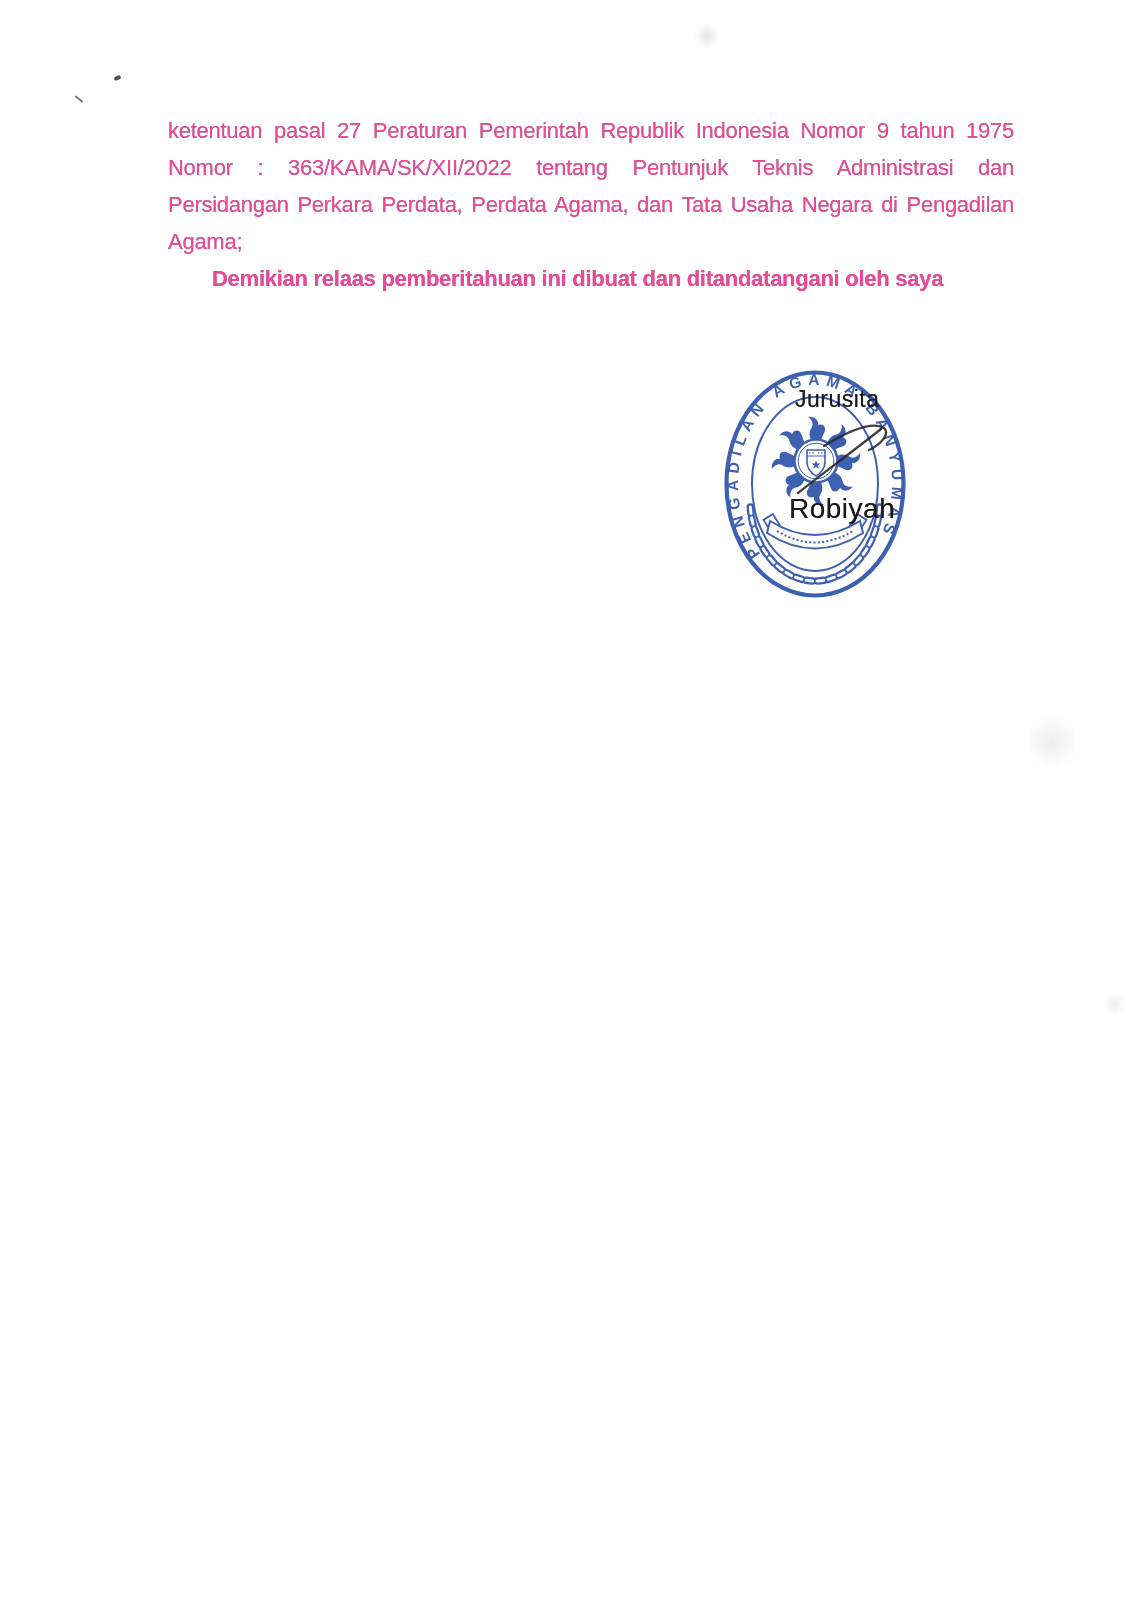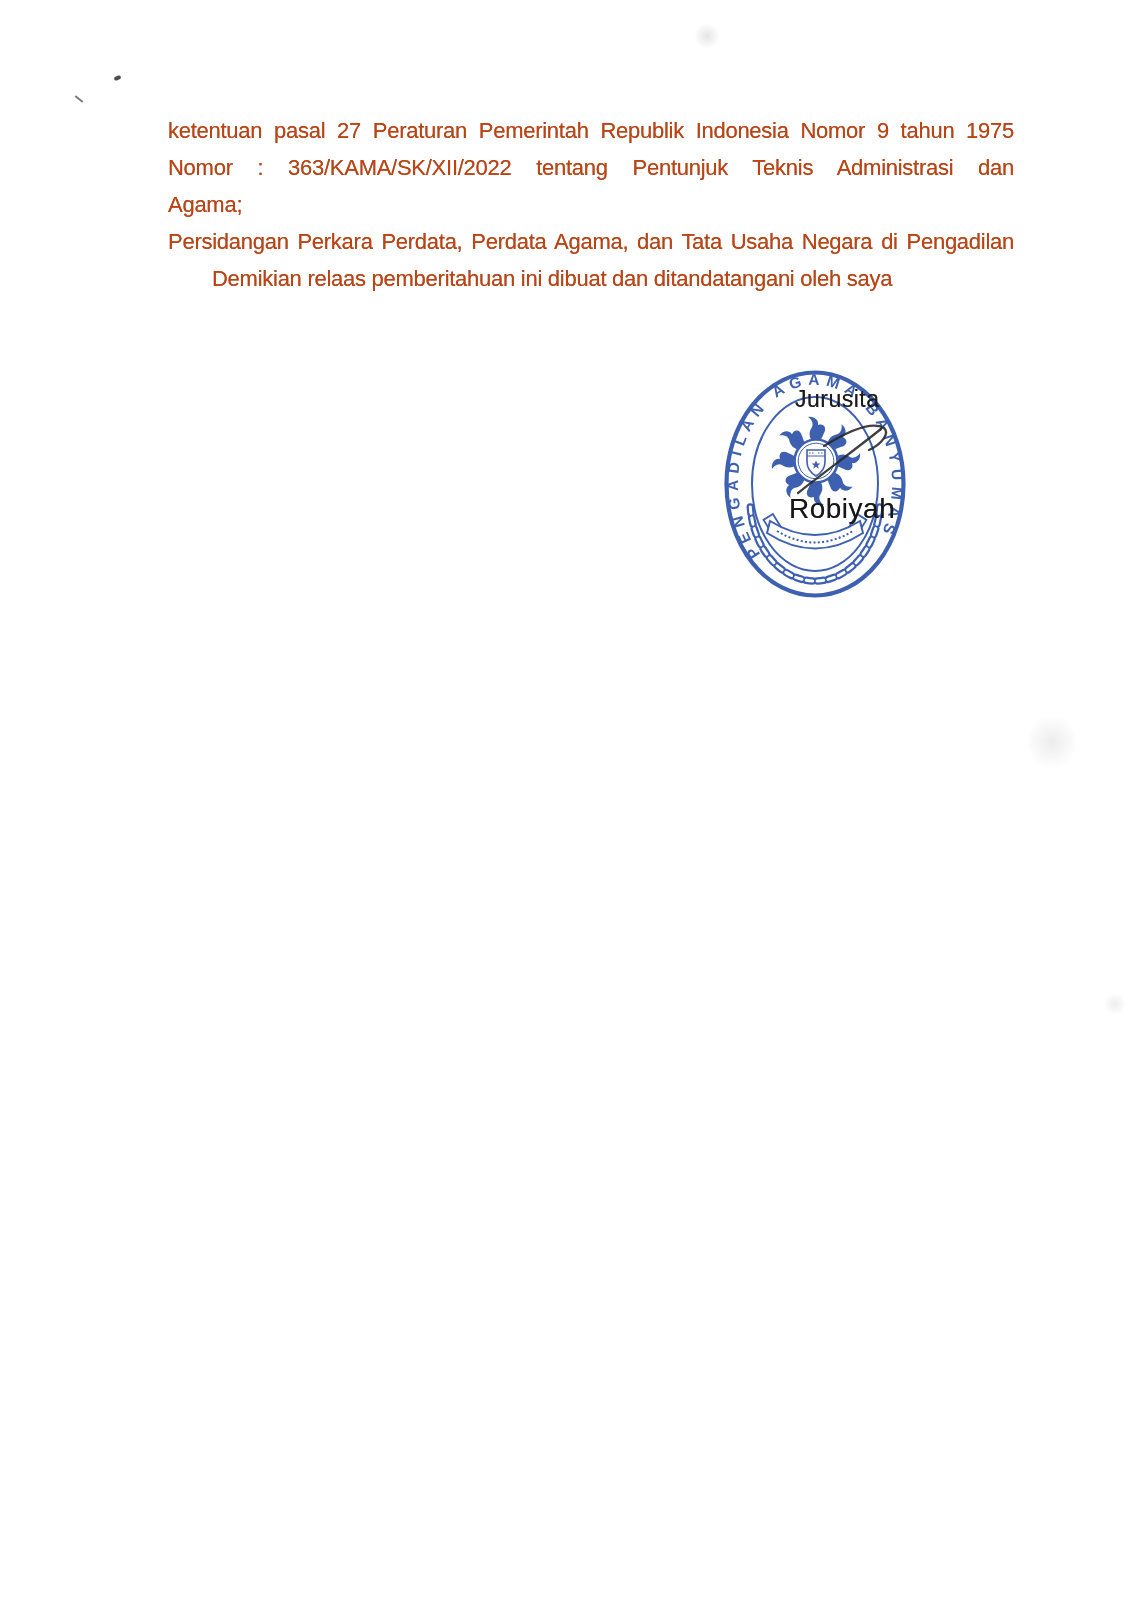--- a/index.html
+++ b/index.html
@@ -4,25 +4,25 @@
 <style>
   html,body { margin:0; padding:0; background:#fff; }
   .page {
     position:relative; width:1131px; height:1600px; background:#ffffff;
     font-family:"Liberation Sans", sans-serif; overflow:hidden;
   }
   
   .textblock {
     position:absolute; left:168px; top:112px; width:846px;
     font-size:22px; line-height:37px; letter-spacing:-0.012em;
-    color:#c2410c; text-shadow:0 0 0.5px rgba(40,40,40,0.55);
+    color:#ec4899; text-shadow:0 0 0.5px rgba(40,40,40,0.55);
   }
   .tline { height:37px; white-space:nowrap; overflow:visible; }
   .just  { text-align:justify; text-align-last:justify; white-space:normal; }
-  .closing { text-indent:44px; white-space:nowrap; }
+  .closing { text-indent:44px; white-space:nowrap;font-weight:bold; }
   
   .speck-a { position:absolute; left:114px; top:76px; width:7px; height:4px;
              background:#4d4d4d; border-radius:2px; transform:rotate(-20deg); }
   .speck-b { position:absolute; left:74px; top:98px; width:10px; height:2px;
              background:#7a7a7a; border-radius:1px; transform:rotate(38deg); }
   .smudge  { position:absolute; border-radius:50%; }
   .smudge-a { left:694px; top:23px; width:26px; height:26px;
               background:radial-gradient(circle, rgba(203,203,203,.5), rgba(203,203,203,0) 70%); }
   .smudge-b { left:1028px; top:712px; width:48px; height:60px;
               background:radial-gradient(circle, rgba(214,214,214,.45), rgba(214,214,214,0) 70%); }
@@ -49,22 +49,22 @@
 
   <div class="speck-a"></div>
   <div class="speck-b"></div>
   <div class="smudge smudge-a"></div>
   <div class="smudge smudge-b"></div>
   <div class="smudge smudge-c"></div>
 
   <div class="textblock">
     <div class="tline just">ketentuan pasal 27 Peraturan Pemerintah Republik Indonesia Nomor 9 tahun 1975</div>
     <div class="tline just">Nomor : 363/KAMA/SK/XII/2022 tentang Pentunjuk Teknis Administrasi dan</div>
+    <div class="tline just">Persidangan Perkara Perdata, Perdata Agama, dan Tata Usaha Negara di Pengadilan</div>
     <div class="tline">Agama;</div>
-    <div class="tline just">Persidangan Perkara Perdata, Perdata Agama, dan Tata Usaha Negara di Pengadilan</div>
     <div class="tline closing">Demikian relaas pemberitahuan ini dibuat dan ditandatangani oleh saya</div>
   </div>
 
   <div class="stamp-wrap">
     <svg viewBox="0 0 190 235">
       <g fill="none" stroke="#2e53ab">
 
         <ellipse cx="95" cy="116" rx="88.5" ry="111.5" stroke-width="4.2"></ellipse>
         <ellipse cx="95" cy="116" rx="63" ry="87" stroke-width="2"></ellipse>
       </g>

